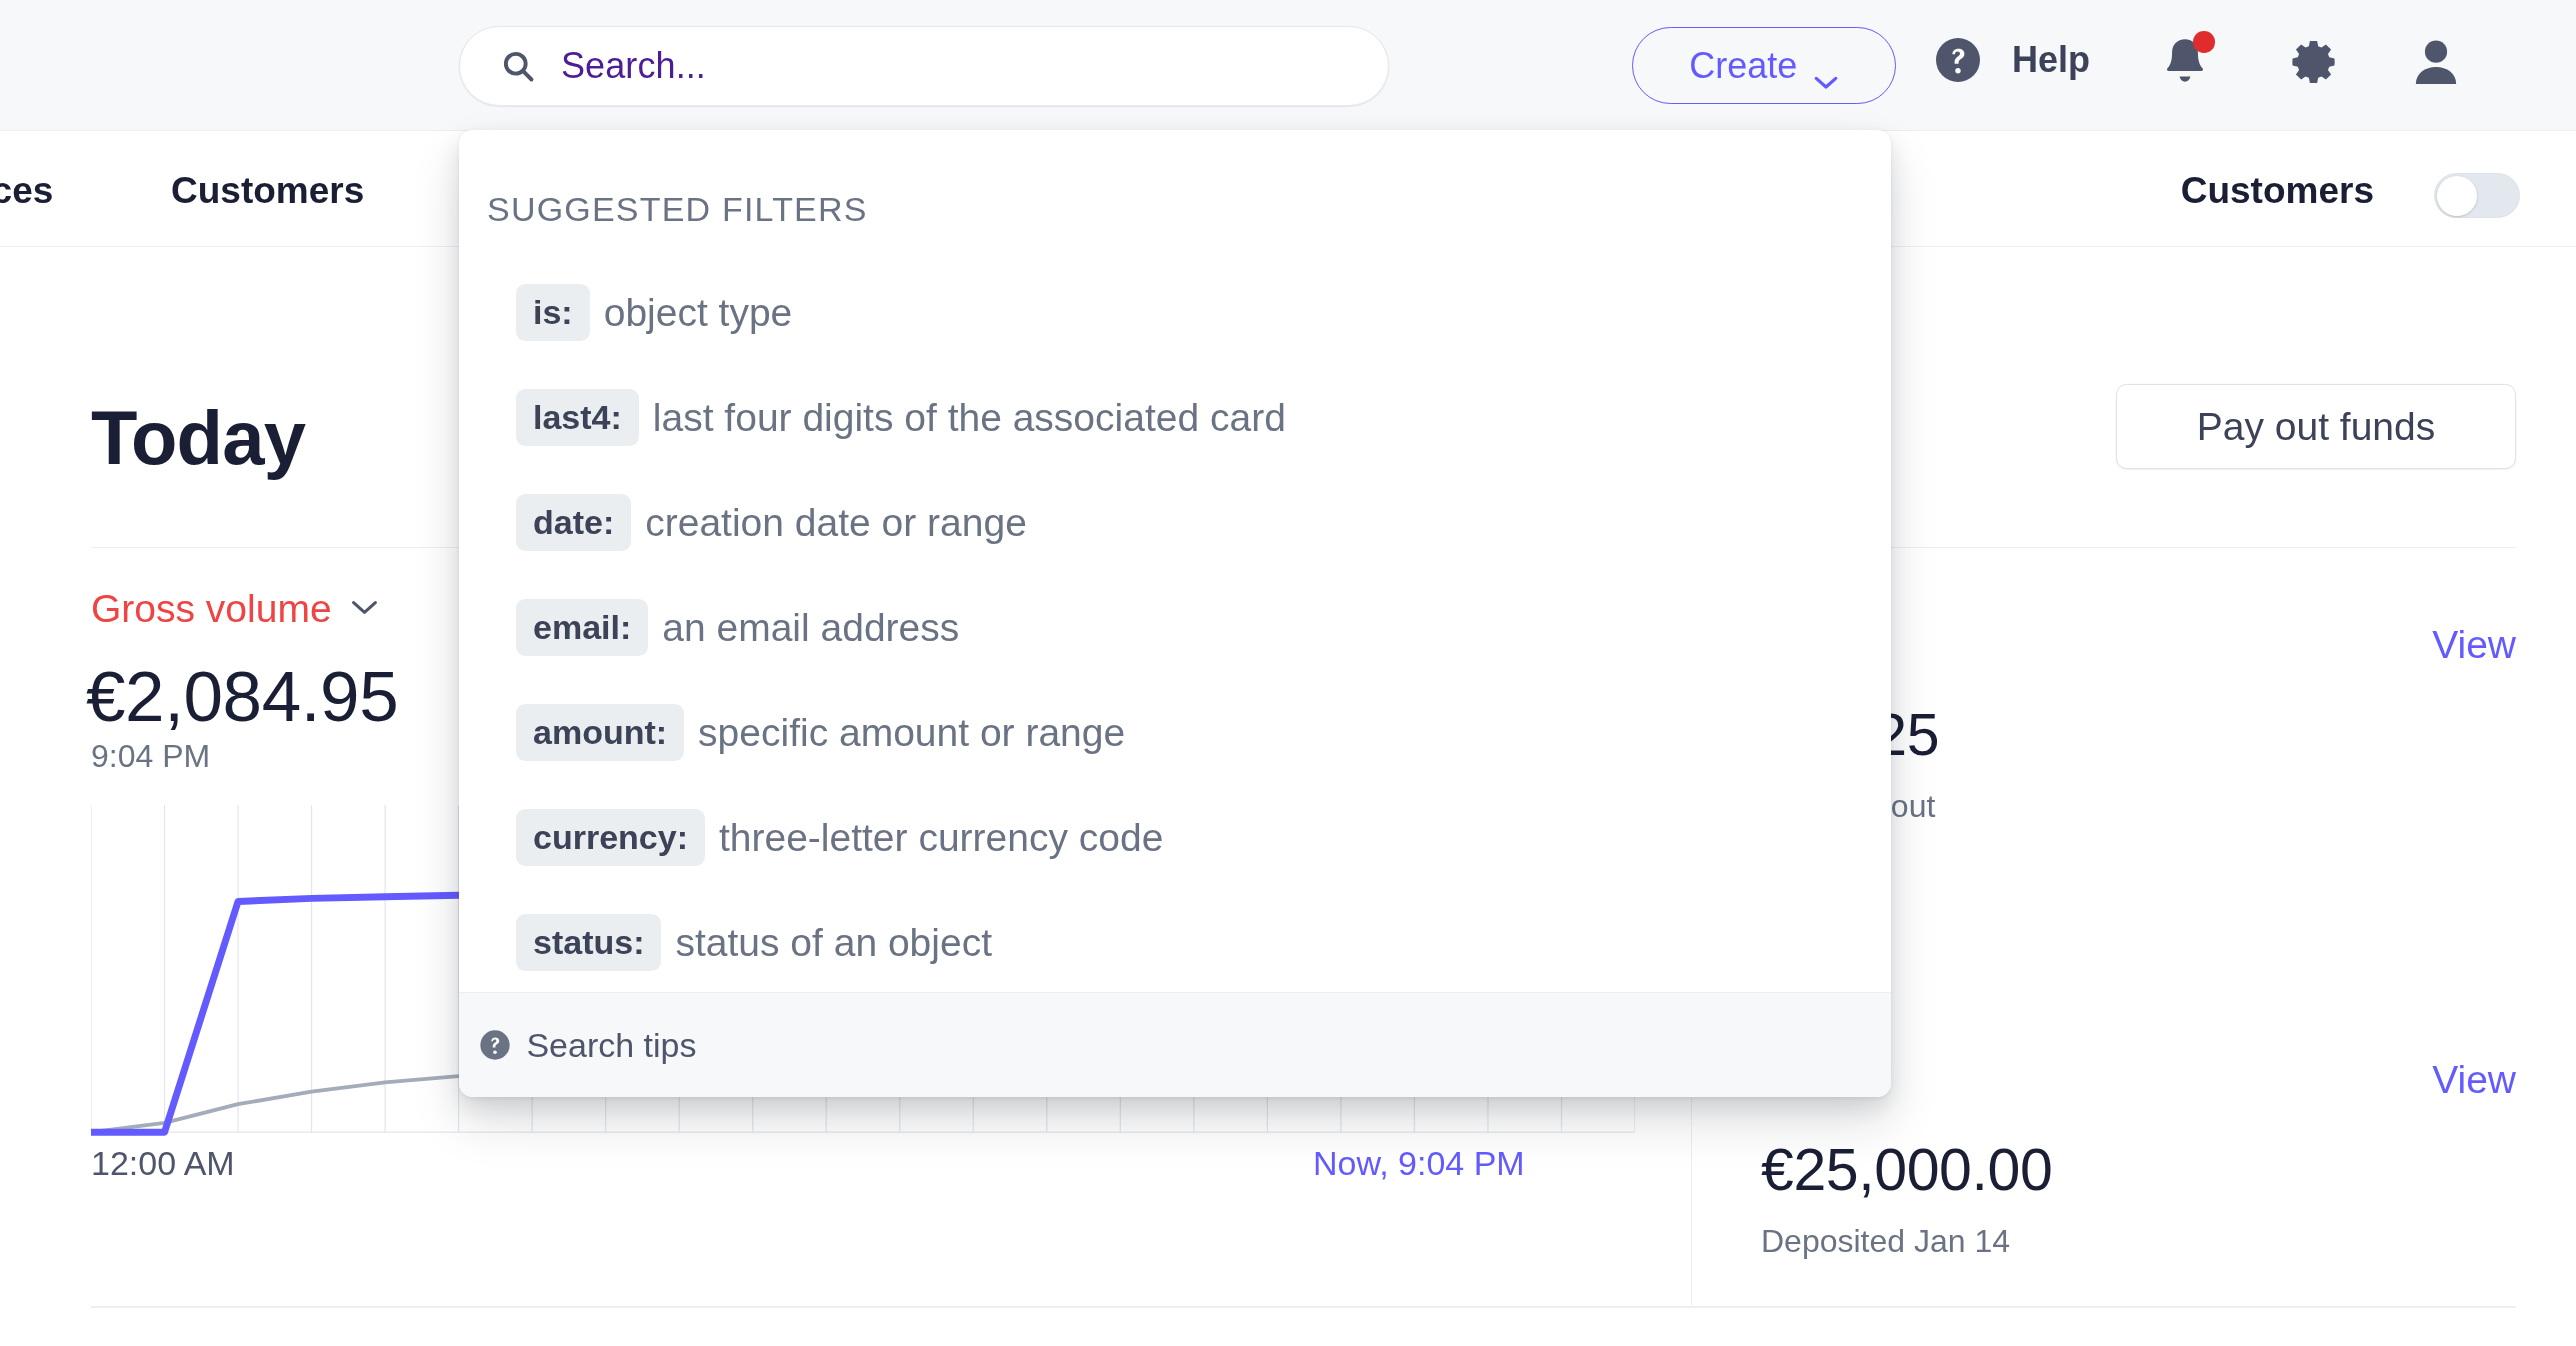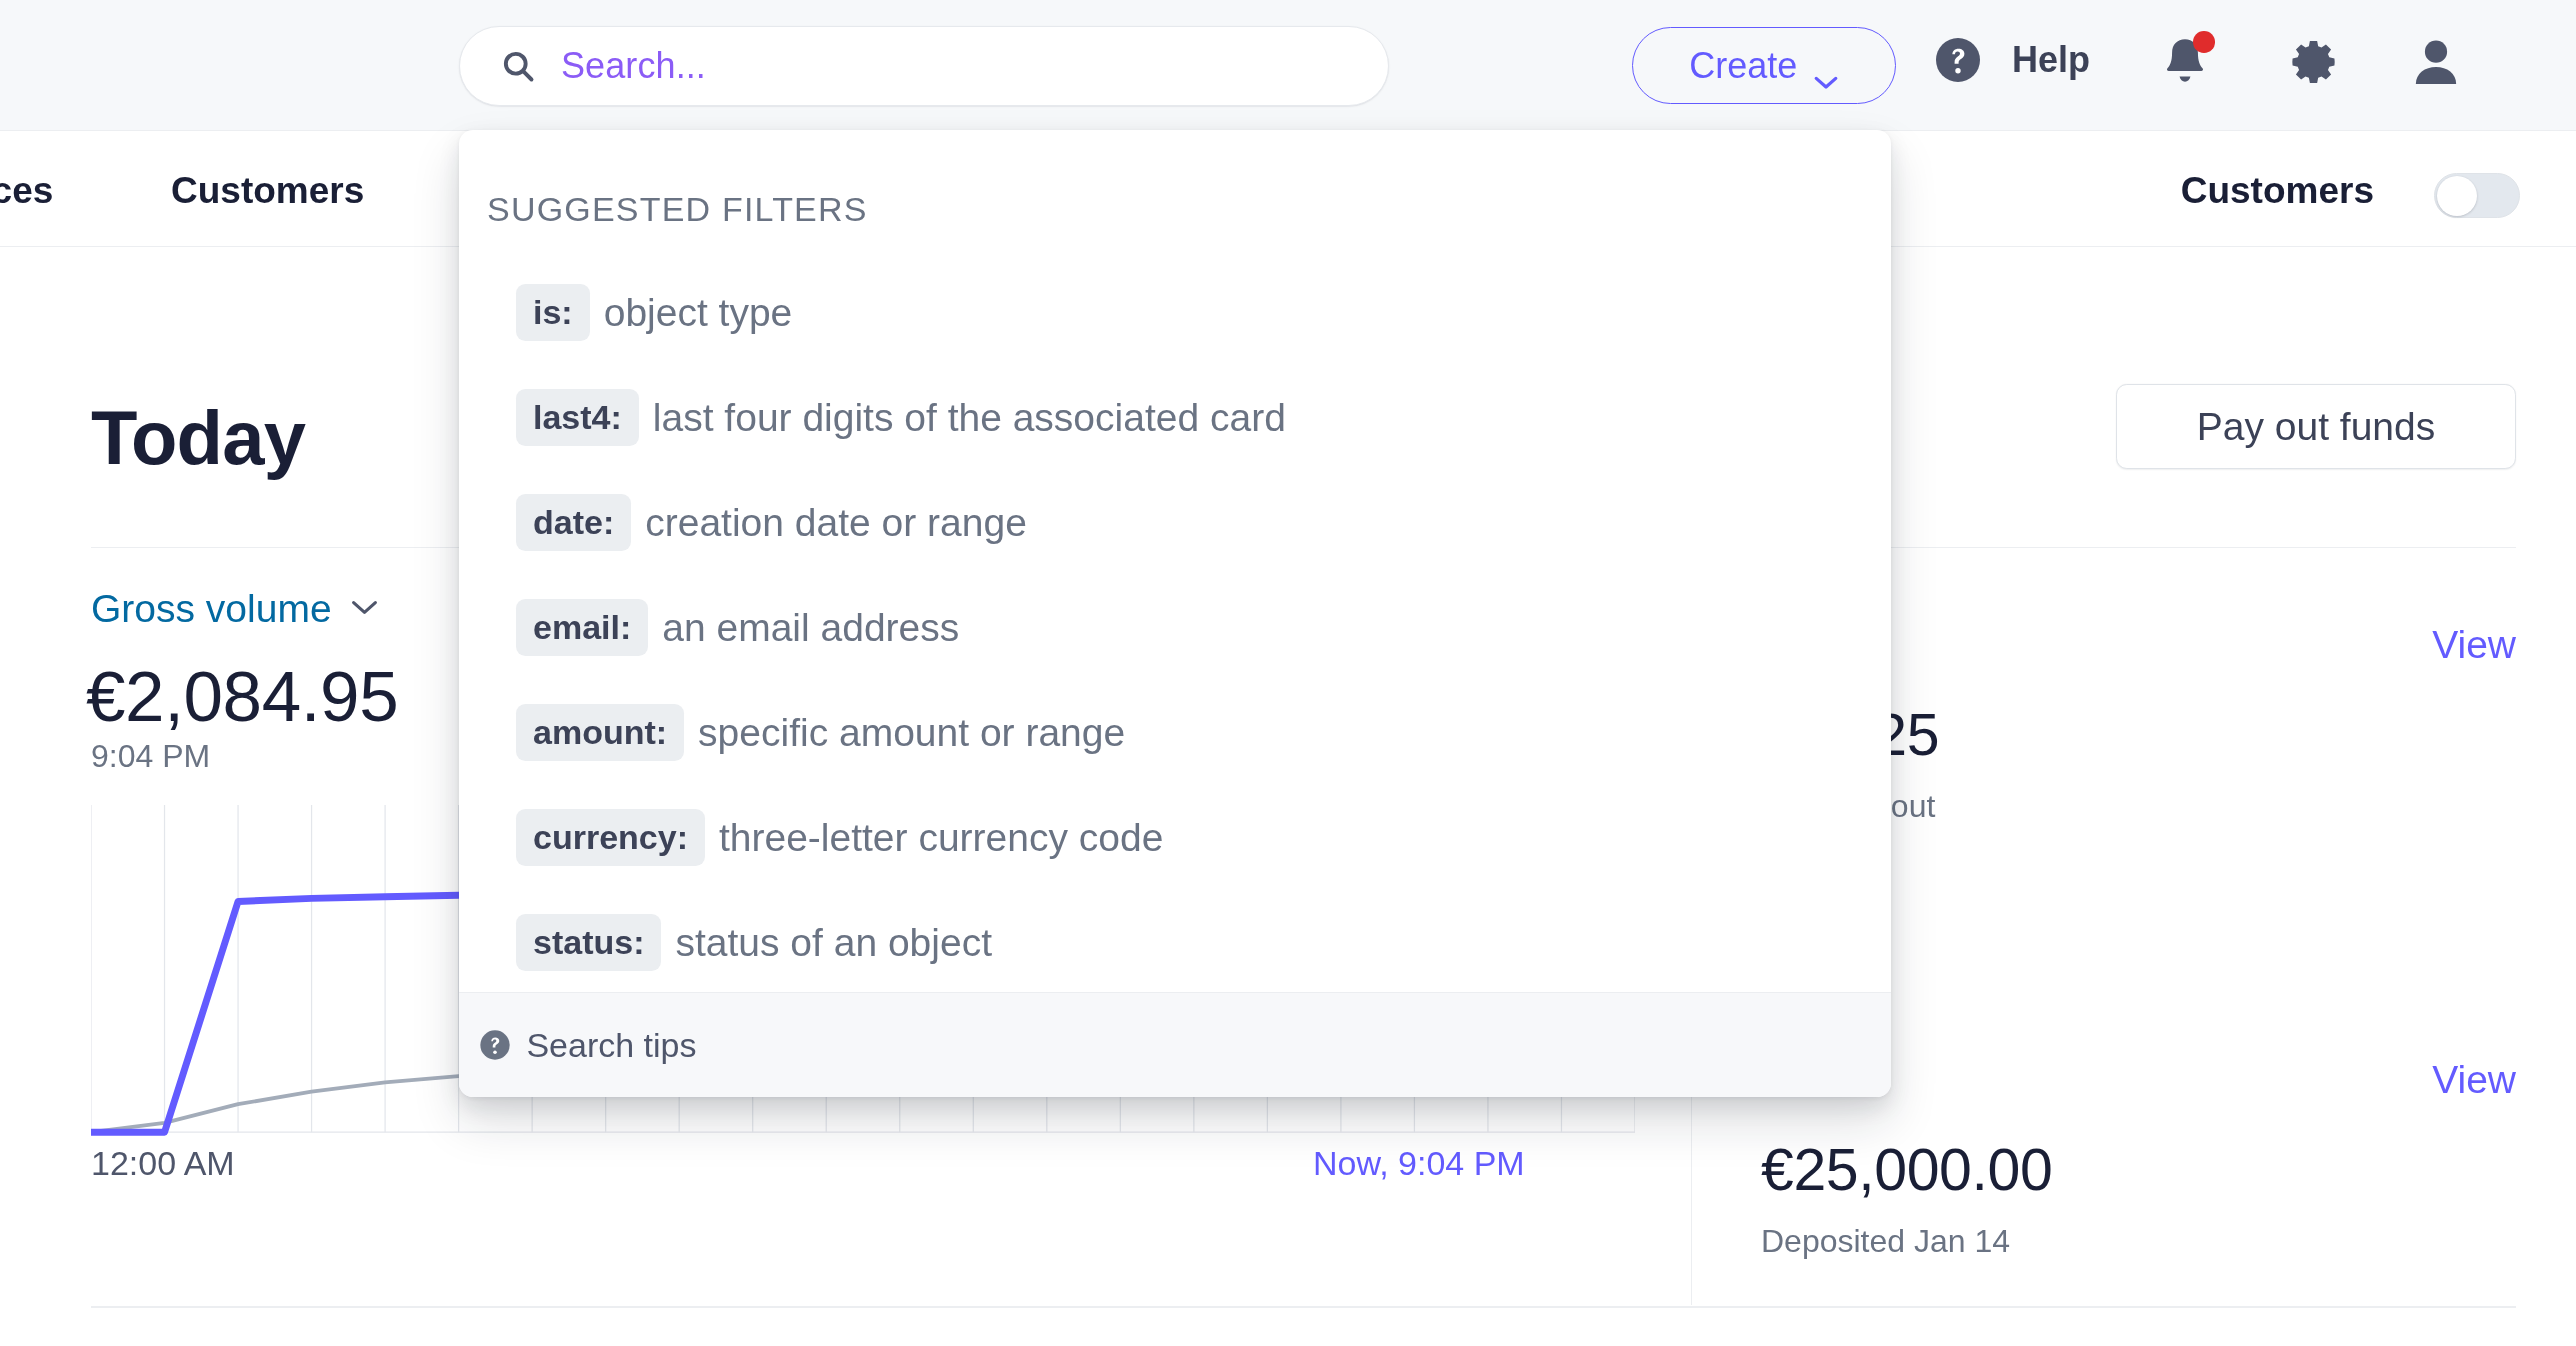--- a/index.html
+++ b/index.html
@@ -18,21 +18,21 @@
     border-bottom: 0.8px solid #eceef1;
   }
   .searchbar {
     position: absolute; left: 459px; top: 25.5px; width: 930px; height: 80px;
     background: #ffffff; border-radius: 40px;
     border: 0.8px solid #e6e9ed;
     box-shadow: 0 0.8px 2.3px rgba(20,25,40,.06), 0 0.8px 0.8px rgba(20,25,40,.04);
     display: flex; align-items: center; padding-left: 40px; gap: 25px;
   }
   .search-icon { width: 36px; height: 36px; flex: 0 0 auto; }
-  .search-ph { font-size: 36px; color: #8b5cf6; letter-spacing: 0.1px; }
+  .search-ph { font-size: 36px; color: #4c1d95; letter-spacing: 0.1px; }
 
   .create-btn {
     position: absolute; left: 1632px; top: 27px; width: 264px; height: 77px;
     border: 1.9px solid #635bff; border-radius: 39px; background: transparent;
     display: flex; align-items: center; justify-content: center; gap: 15.4px;
     color: #635bff; font-size: 36px;
   }
   .chev { width: 26px; height: 15.4px; }
 
   .help-group {
@@ -102,21 +102,21 @@
   .v-divider {
     position: absolute; left: 1691px; top: 309px; width: 0.8px; height: 749px;
     background: #eceef1;
   }
 
   
   .metric-head {
     position: absolute; left: 91px; top: 340px;
     display: flex; align-items: center; gap: 18.5px;
   }
-  .metric-label { font-size: 39px; color: #0369a1; font-weight: 500; }
+  .metric-label { font-size: 39px; color: #ef4444; font-weight: 500; }
   .metric-value {
     position: absolute; left: 86px; top: 409px;
     font-size: 71px; color: #1a1f36; font-weight: 400; letter-spacing: -0.4px;
   }
   .metric-time {
     position: absolute; left: 91px; top: 491px;
     font-size: 32px; color: #6a7383;
   }
 
   

